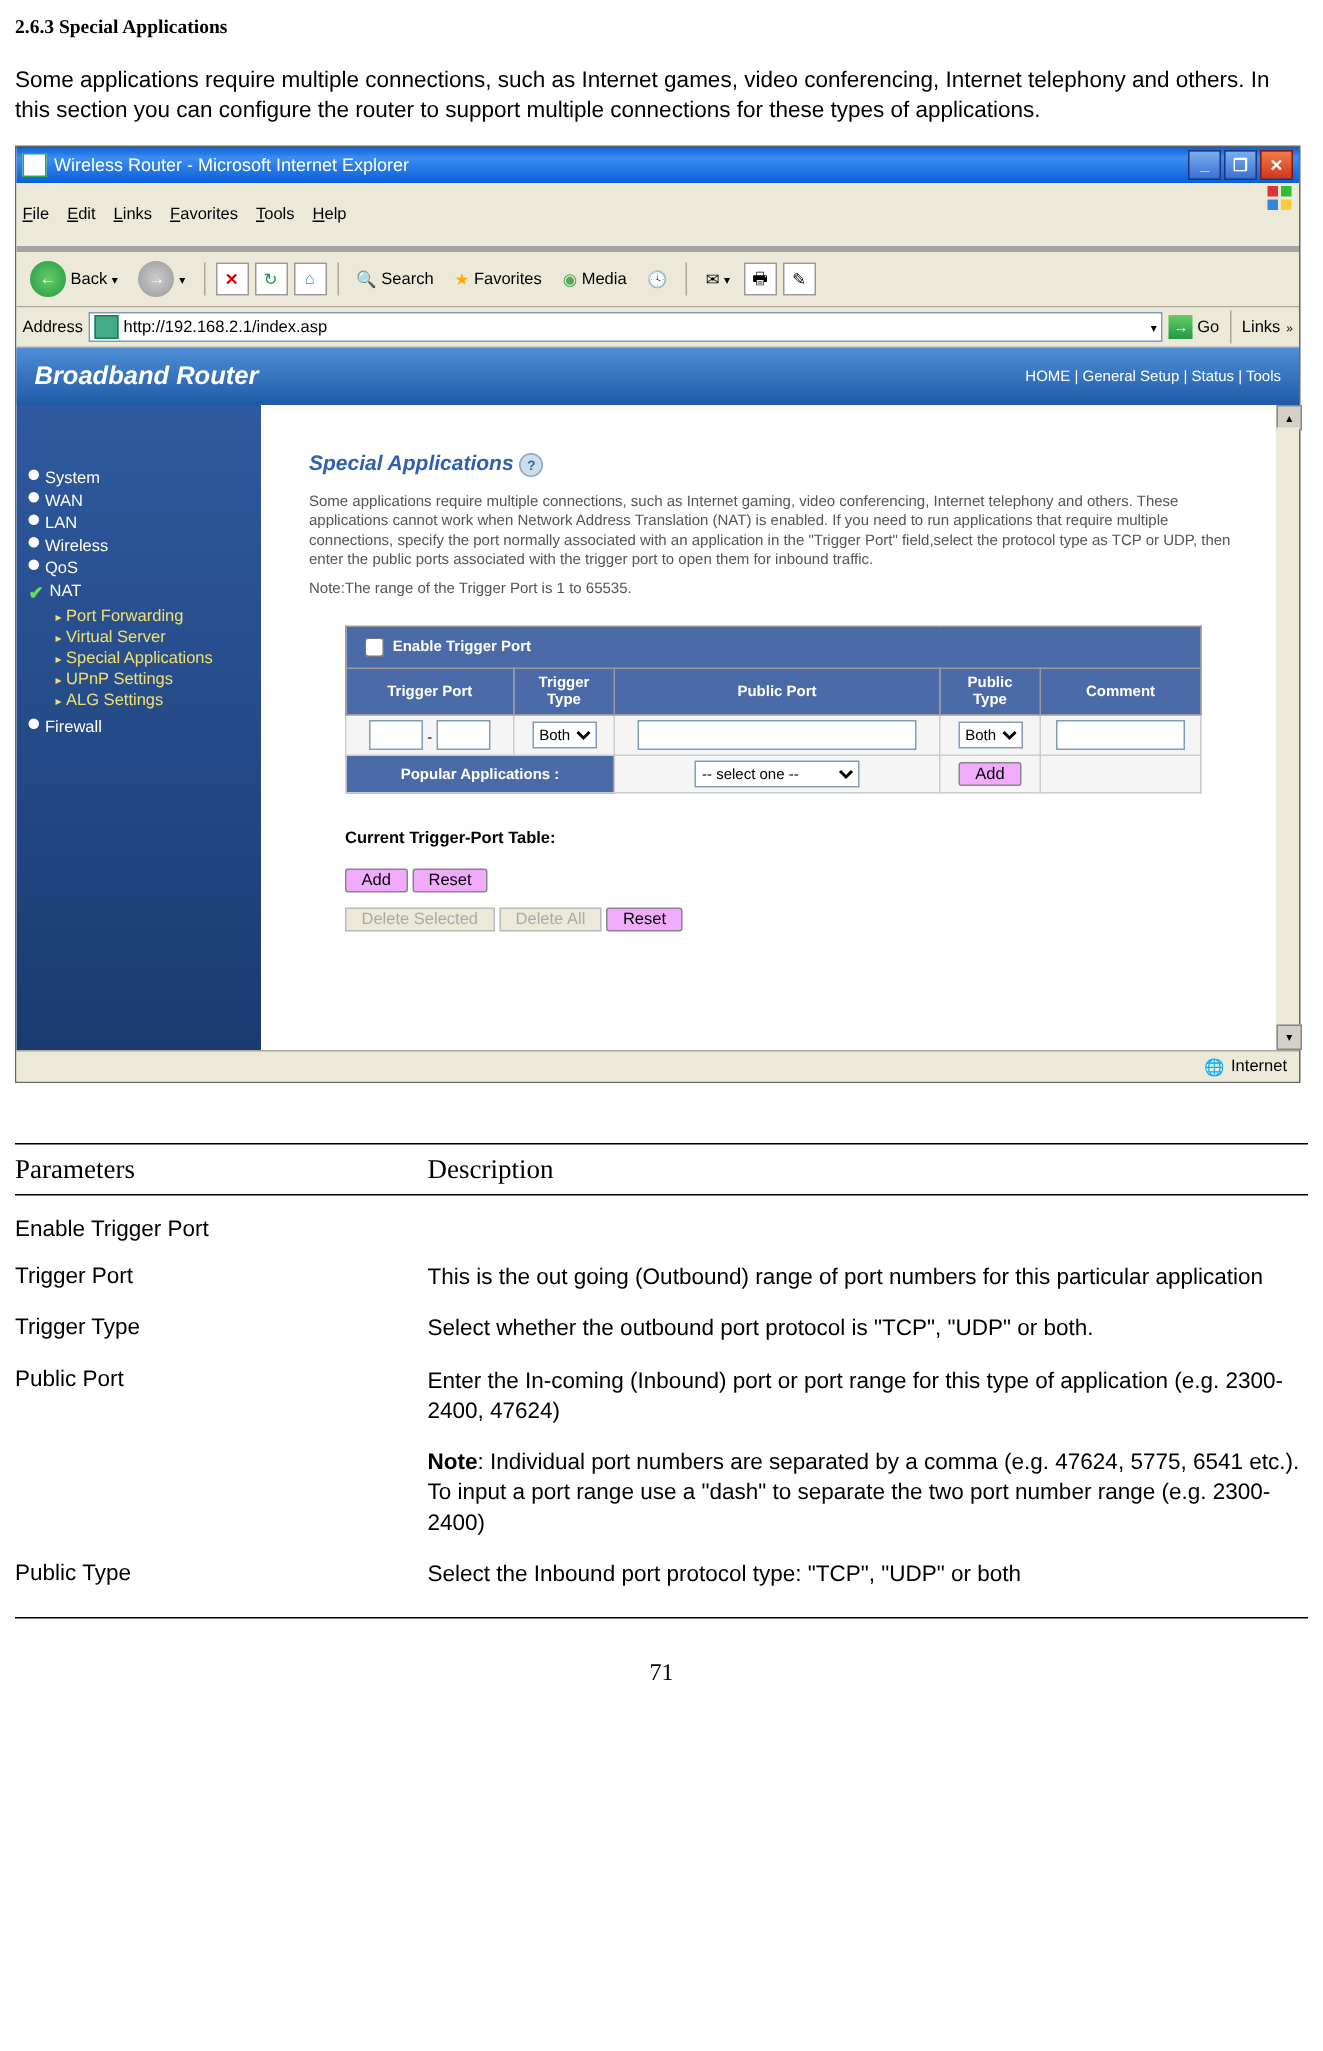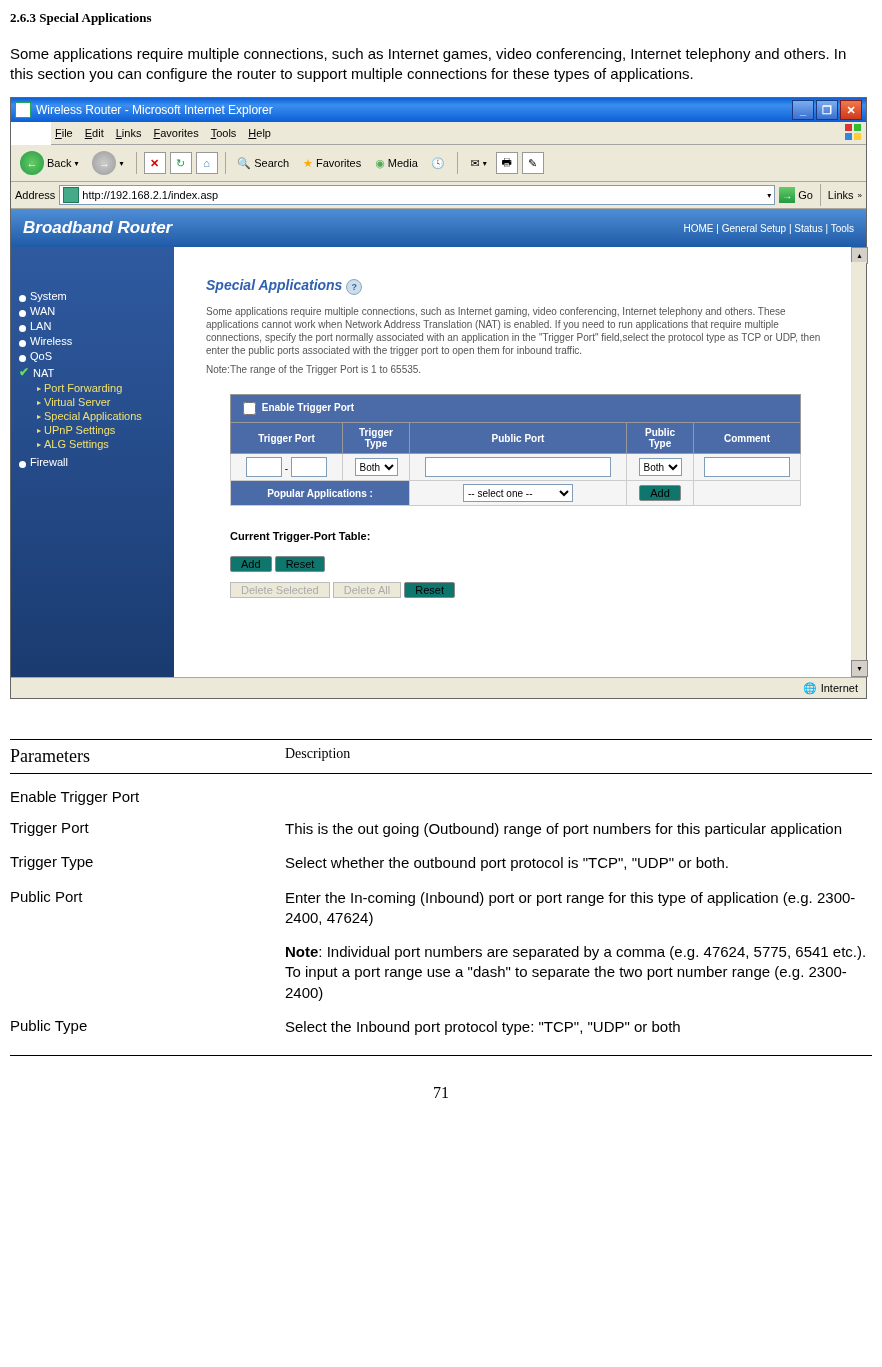--- a/index.html
+++ b/index.html
@@ -40,24 +40,23 @@
     .titlebar .icon {
       width: 14px; height: 14px;
       background: #fff; border:1px solid #2a5;
       margin-right: 5px;
     }
     .titlebar .title-text { flex: 1; font-size: 12px; }
     .winbtn { width:20px; height:18px; margin-left:2px; display:flex; align-items:center; justify-content:center; font-weight:bold; font-size:11px;}
     .winbtn.min, .winbtn.max { background:linear-gradient(#7aaef0,#3a6fd0); border:1px solid #1a3a80; color:#fff;}
     .winbtn.close { background:linear-gradient(#f07a4a,#d0381a); border:1px solid #801a1a; color:#fff;}
     .menubar {
-      background:#ece9d8; border-bottom:1px solid #a3a3a3;
-      display:flex; padding:2px 4px; gap:12px; height:18px; align-items:center;
+      background:#ece9d8; border-bottom:4px solid #a3a3a3;
+      display:flex; padding:12px 4px; gap:12px; height:18px; align-items:center;
       position:relative;
-      margin-left:40px;
     }
     .menubar span { text-decoration:underline; text-decoration-color:transparent;}
     .menubar span::first-letter{ text-decoration:underline;}
     .winlogo{position:absolute; right:4px; top:1px; width:18px; height:18px;}
     .winlogo svg{width:18px;height:18px;}
     .toolbar {
       background:#ece9d8; border-bottom:1px solid #aca899;
       display:flex; align-items:center; padding:3px 4px; gap:4px; height:30px;
     }
     .tb-btn { display:flex; align-items:center; gap:3px; padding:2px 5px;}
@@ -74,48 +73,48 @@
     .addr-input .eicon{width:14px;height:14px; background:#4a8; border:1px solid #275;}
     .go-btn{display:flex;align-items:center;gap:3px;}
     .go-sq{width:16px;height:16px;background:linear-gradient(#6c6,#294); display:flex;align-items:center;justify-content:center;color:#fff;font-size:10px;}
     
     .banner{background:linear-gradient(#4f8ed6,#1f5aa6); height:38px; display:flex; align-items:center; justify-content:space-between; padding:0 12px; color:#fff;}
     .banner .brand{font-style:italic; font-weight:bold; font-size:17px; color:#fff;}
     .banner .links{font-size:10px;}
     
     .content-area{display:flex; background:#fff; min-height:430px; position:relative;}
     .sidebar{width:155px; background:linear-gradient(#2f5aa0,#1a3b70); color:#fff; padding:40px 0 0 8px; font-size:11px;}
-    .sidebar .bullet{display:flex; align-items:flex-end; gap:4px; margin:3px 0;}
+    .sidebar .bullet{display:flex; align-items:flex-start; gap:4px; margin:3px 0;}
     .sidebar .dot{width:7px;height:7px;border-radius:50%;background:#fff;}
     .sidebar .check{color:#6d6; font-weight:bold; font-size:12px;}
     .sidebar .sub{margin-left:18px; color:#f0e070; display:flex; align-items:center; gap:3px; margin-bottom:2px;}
     .sidebar .sub .tri{color:#f0e070; font-size:8px;}
     .main-pane{flex:1; padding:30px 20px 10px 32px; position:relative; border-right:15px solid #ece9d8;}
     .scrollbar{position:absolute; right:-15px; top:0; bottom:0; width:15px; background:#ece9d8;}
     .scrollbar .arrow-btn{width:15px; height:15px; background:#d4d0c8; border:1px solid #888; display:flex; align-items:center; justify-content:center; font-size:8px;}
     .scrollbar .track{position:absolute; top:15px; bottom:15px; left:0; right:0; background:#ece9d8;}
     .scrollbar .arrow-bottom{position:absolute; bottom:0;}
     .pane-title{color:#3060b0; font-size:14px; font-weight:bold; font-style:italic; margin-bottom:10px;}
     .pane-title .info{display:inline-block; width:14px; height:14px; border-radius:50%; background:#cde; border:1px solid #8ab; font-style:normal; font-size:9px; text-align:center; line-height:14px; color:#369;}
     .pane-desc{font-size:10px; color:#555; line-height:1.3; margin-bottom:6px;}
     
     .cfg-table{border-collapse:collapse; font-size:10px;}
     .cfg-table th{background:#4b6ba8; color:#fff; font-weight:bold; padding:4px 8px; border:1px solid #999; font-size:10px;}
     .cfg-table td{border:1px solid #ccc; padding:3px 5px; background:#f5f5f5; text-align:center;}
     .cfg-table .labelcell{background:#4b6ba8; color:#fff; font-weight:bold; text-align:center;}
     .txtinput{border:1px solid #7f9db9; height:16px; background:#fff;}
     .selectbox{border:1px solid #7f9db9; height:18px; background:#fff; font-size:10px;}
-    .sbtn{border:1px solid #888; background:#0f766e; padding:1px 10px; font-size:11px; border-radius:2px;}
+    .sbtn{border:1px solid #888; background:#f0abfc; padding:1px 10px; font-size:11px; border-radius:2px;}
     .sbtn-disabled{border:1px solid #bbb; color:#aaa; background:#ece9d8; padding:1px 10px; font-size:11px;}
     .statusbar{background:#ece9d8; border-top:1px solid #aca899; height:20px; display:flex; align-items:center; justify-content:flex-end; padding:0 8px; gap:4px; font-size:11px;}
     
     .param-section{margin-top:40px;}
     .param-header{border-top:1px solid #000; border-bottom:1px solid #000; display:flex; padding:6px 0;}
     .param-header .col1{width:275px; font-family:"Times New Roman",serif; font-size:18px;}
-    .param-header .col2{flex:1; font-family:"Times New Roman",serif; font-size:14px;}
+    .param-header .col2{flex:1; font-family:"Times New Roman",serif; font-size:18px;}
     .param-row{display:flex; margin-top:14px;}
     .param-row .col1{width:275px; font-size:15px;}
     .param-row .col2{flex:1; font-size:15px; line-height:1.35;}
     .hr-bottom{border-top:1px solid #000; margin-top:18px;}
     .page-num{text-align:center; font-family:"Times New Roman",serif; font-size:16px; margin-top:28px;}
     svg{display:block;}
   </style>
 </head>
 <body>
 

